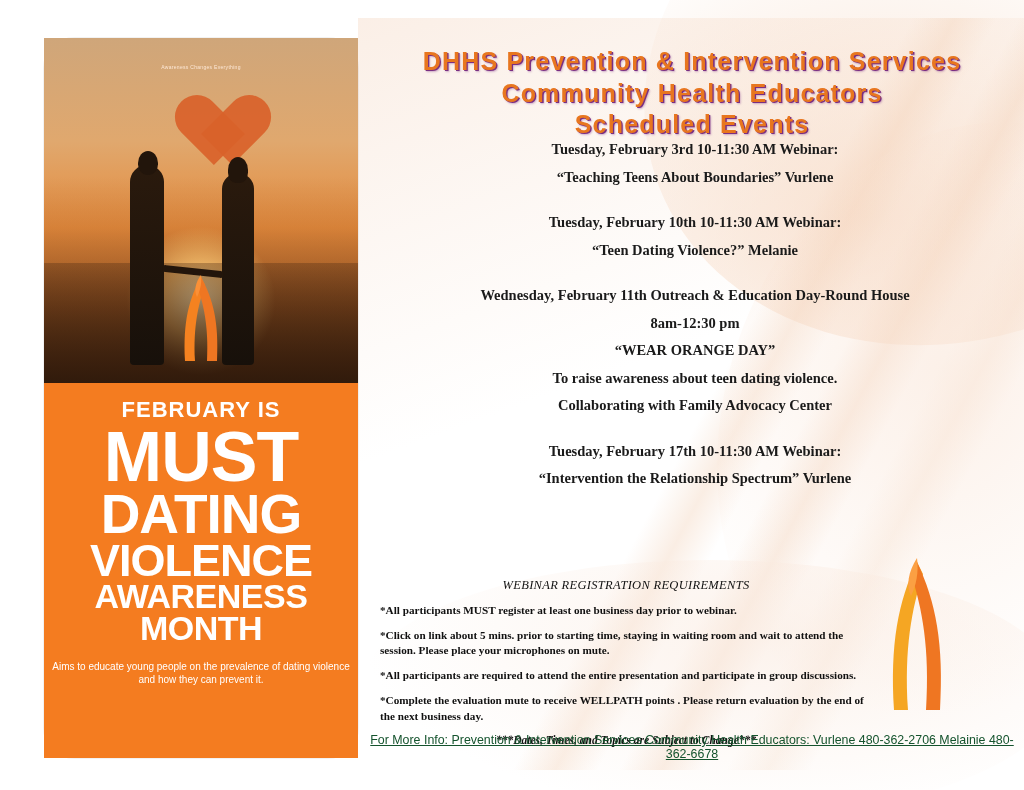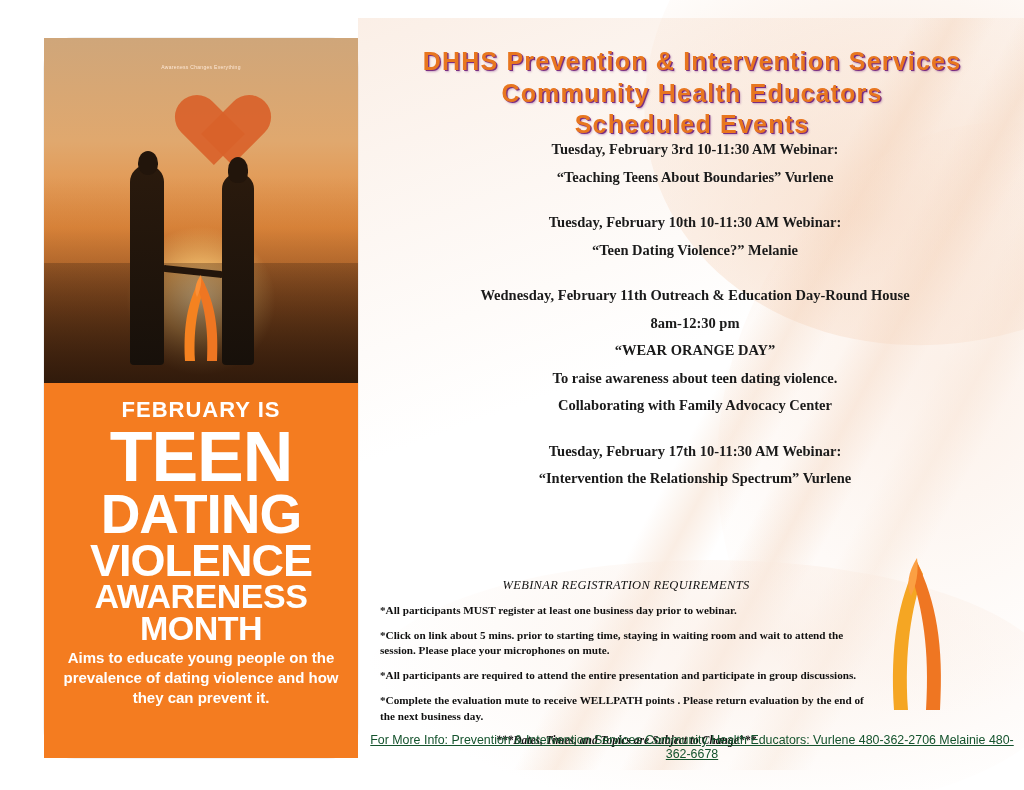--- a/index.html
+++ b/index.html
@@ -208,24 +208,24 @@
   .big-word {
     font-weight: bold;
     line-height: 0.92;
     letter-spacing: -1px;
   }
   .w-teen    { font-size: 70px; }
   .w-dating  { font-size: 55px; }
   .w-violence{ font-size: 45px; }
   .w-awareness{ font-size: 34px; letter-spacing: -0.5px; }
   .poster-sub {
-    margin-top: 4px;
-    font-size: 15px;
+    margin-top: 16px;
+    font-size: 10px;
     line-height: 1.35;
-    font-weight: bold;
+    font-weight: normal;
   }
 
   
   #title-block {
     position: absolute;
     left: 362px;
     top: 46px;
     width: 660px;
     text-align: center;
     font-family: "Liberation Sans", sans-serif;
@@ -330,21 +330,21 @@
 
         <svg class="ribbon" viewBox="0 0 52 96">
           <path d="M26 8 C14 30 8 52 10 92 L20 92 C18 56 24 34 30 16 Z" fill="#f58220"></path>
           <path d="M26 8 C38 30 44 52 42 92 L32 92 C34 56 28 34 22 16 Z" fill="#ef7622"></path>
           <path d="M26 6 C20 14 19 22 22 28 C25 22 27 14 26 6 Z" fill="#fb9036"></path>
         </svg>
       </div>
 
       <div id="poster-text">
         <div class="feb-is">FEBRUARY IS</div>
-        <div class="big-word w-teen">TEEN</div>
+        <div class="big-word w-teen">MUST</div>
         <div class="big-word w-dating">DATING</div>
         <div class="big-word w-violence">VIOLENCE</div>
         <div class="big-word w-awareness">AWARENESS MONTH</div>
         <div class="poster-sub">Aims to educate young people on the prevalence of dating violence and how they can prevent it.</div>
       </div>
 
     </div>
   </div>
 
   <div id="title-block">

